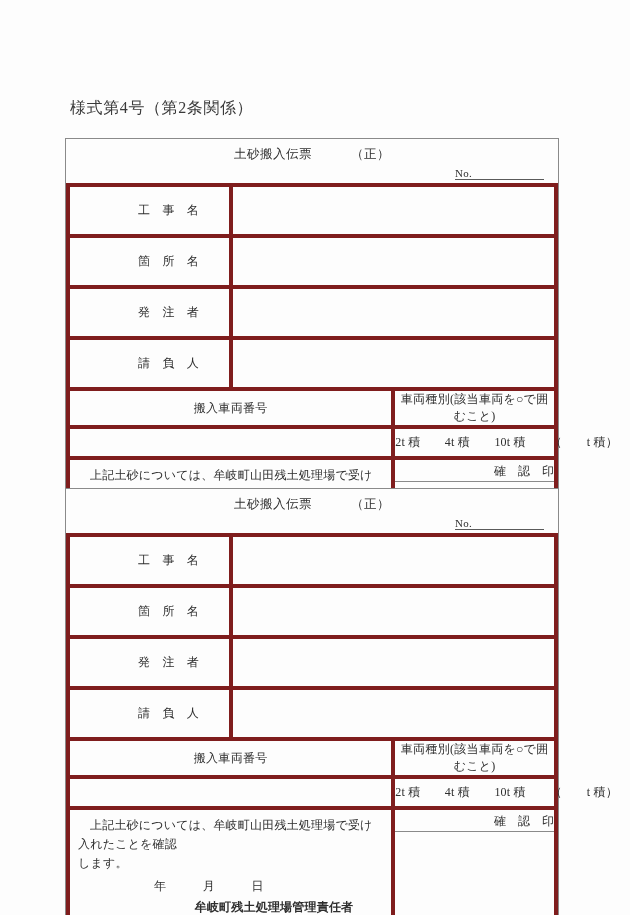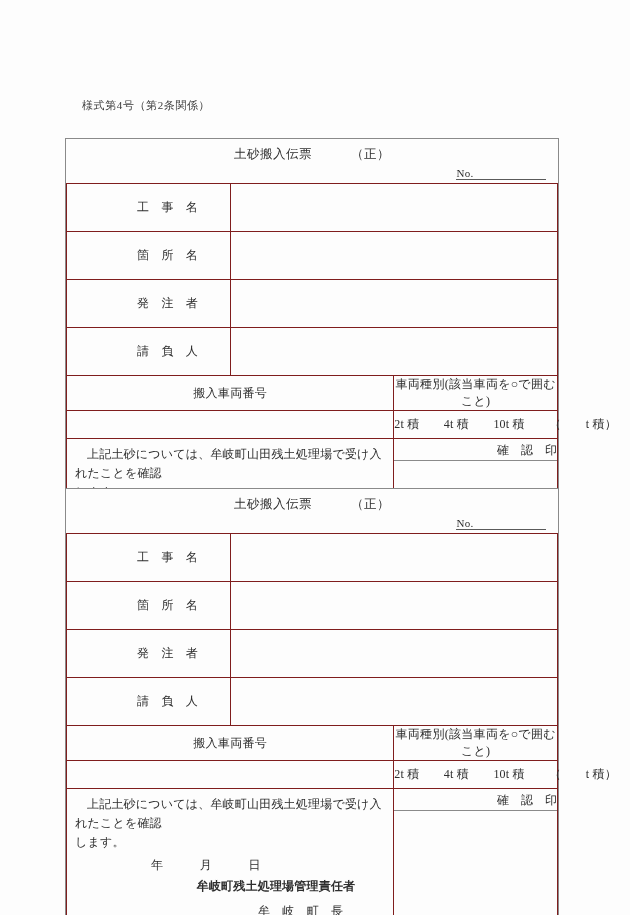--- a/index.html
+++ b/index.html
@@ -17,23 +17,23 @@
 
   .page {
     position: relative;
     width: 630px;
     height: 915px;
     box-sizing: border-box;
   }
 
   .form-number {
     position: absolute;
-    left: 82px;
+    left: 70px;
     top: 98px;
-    font-size: 11px;
+    font-size: 16px;
     letter-spacing: 0.6px;
     color: #3a3a3a;
     white-space: nowrap;
   }
 
   .slip {
     position: absolute;
     left: 65px;
     width: 494px;
     border: 1px solid #8a8a8a;
@@ -43,21 +43,21 @@
   }
   .slip-1 { top: 138px; }
   .slip-2 { top: 488px; }
 
   table.slip-table {
     width: 100%;
     border-collapse: collapse;
     table-layout: fixed;
   }
   table.slip-table td {
-    border: 1px solid #7f1d1d;
+    border: 4px solid #7f1d1d;
     padding: 0;
     vertical-align: middle;
     font-size: 12px;
     color: #2e2e2e;
   }
 
   
   .hdr-cell {
     height: 44px;
     position: relative;

